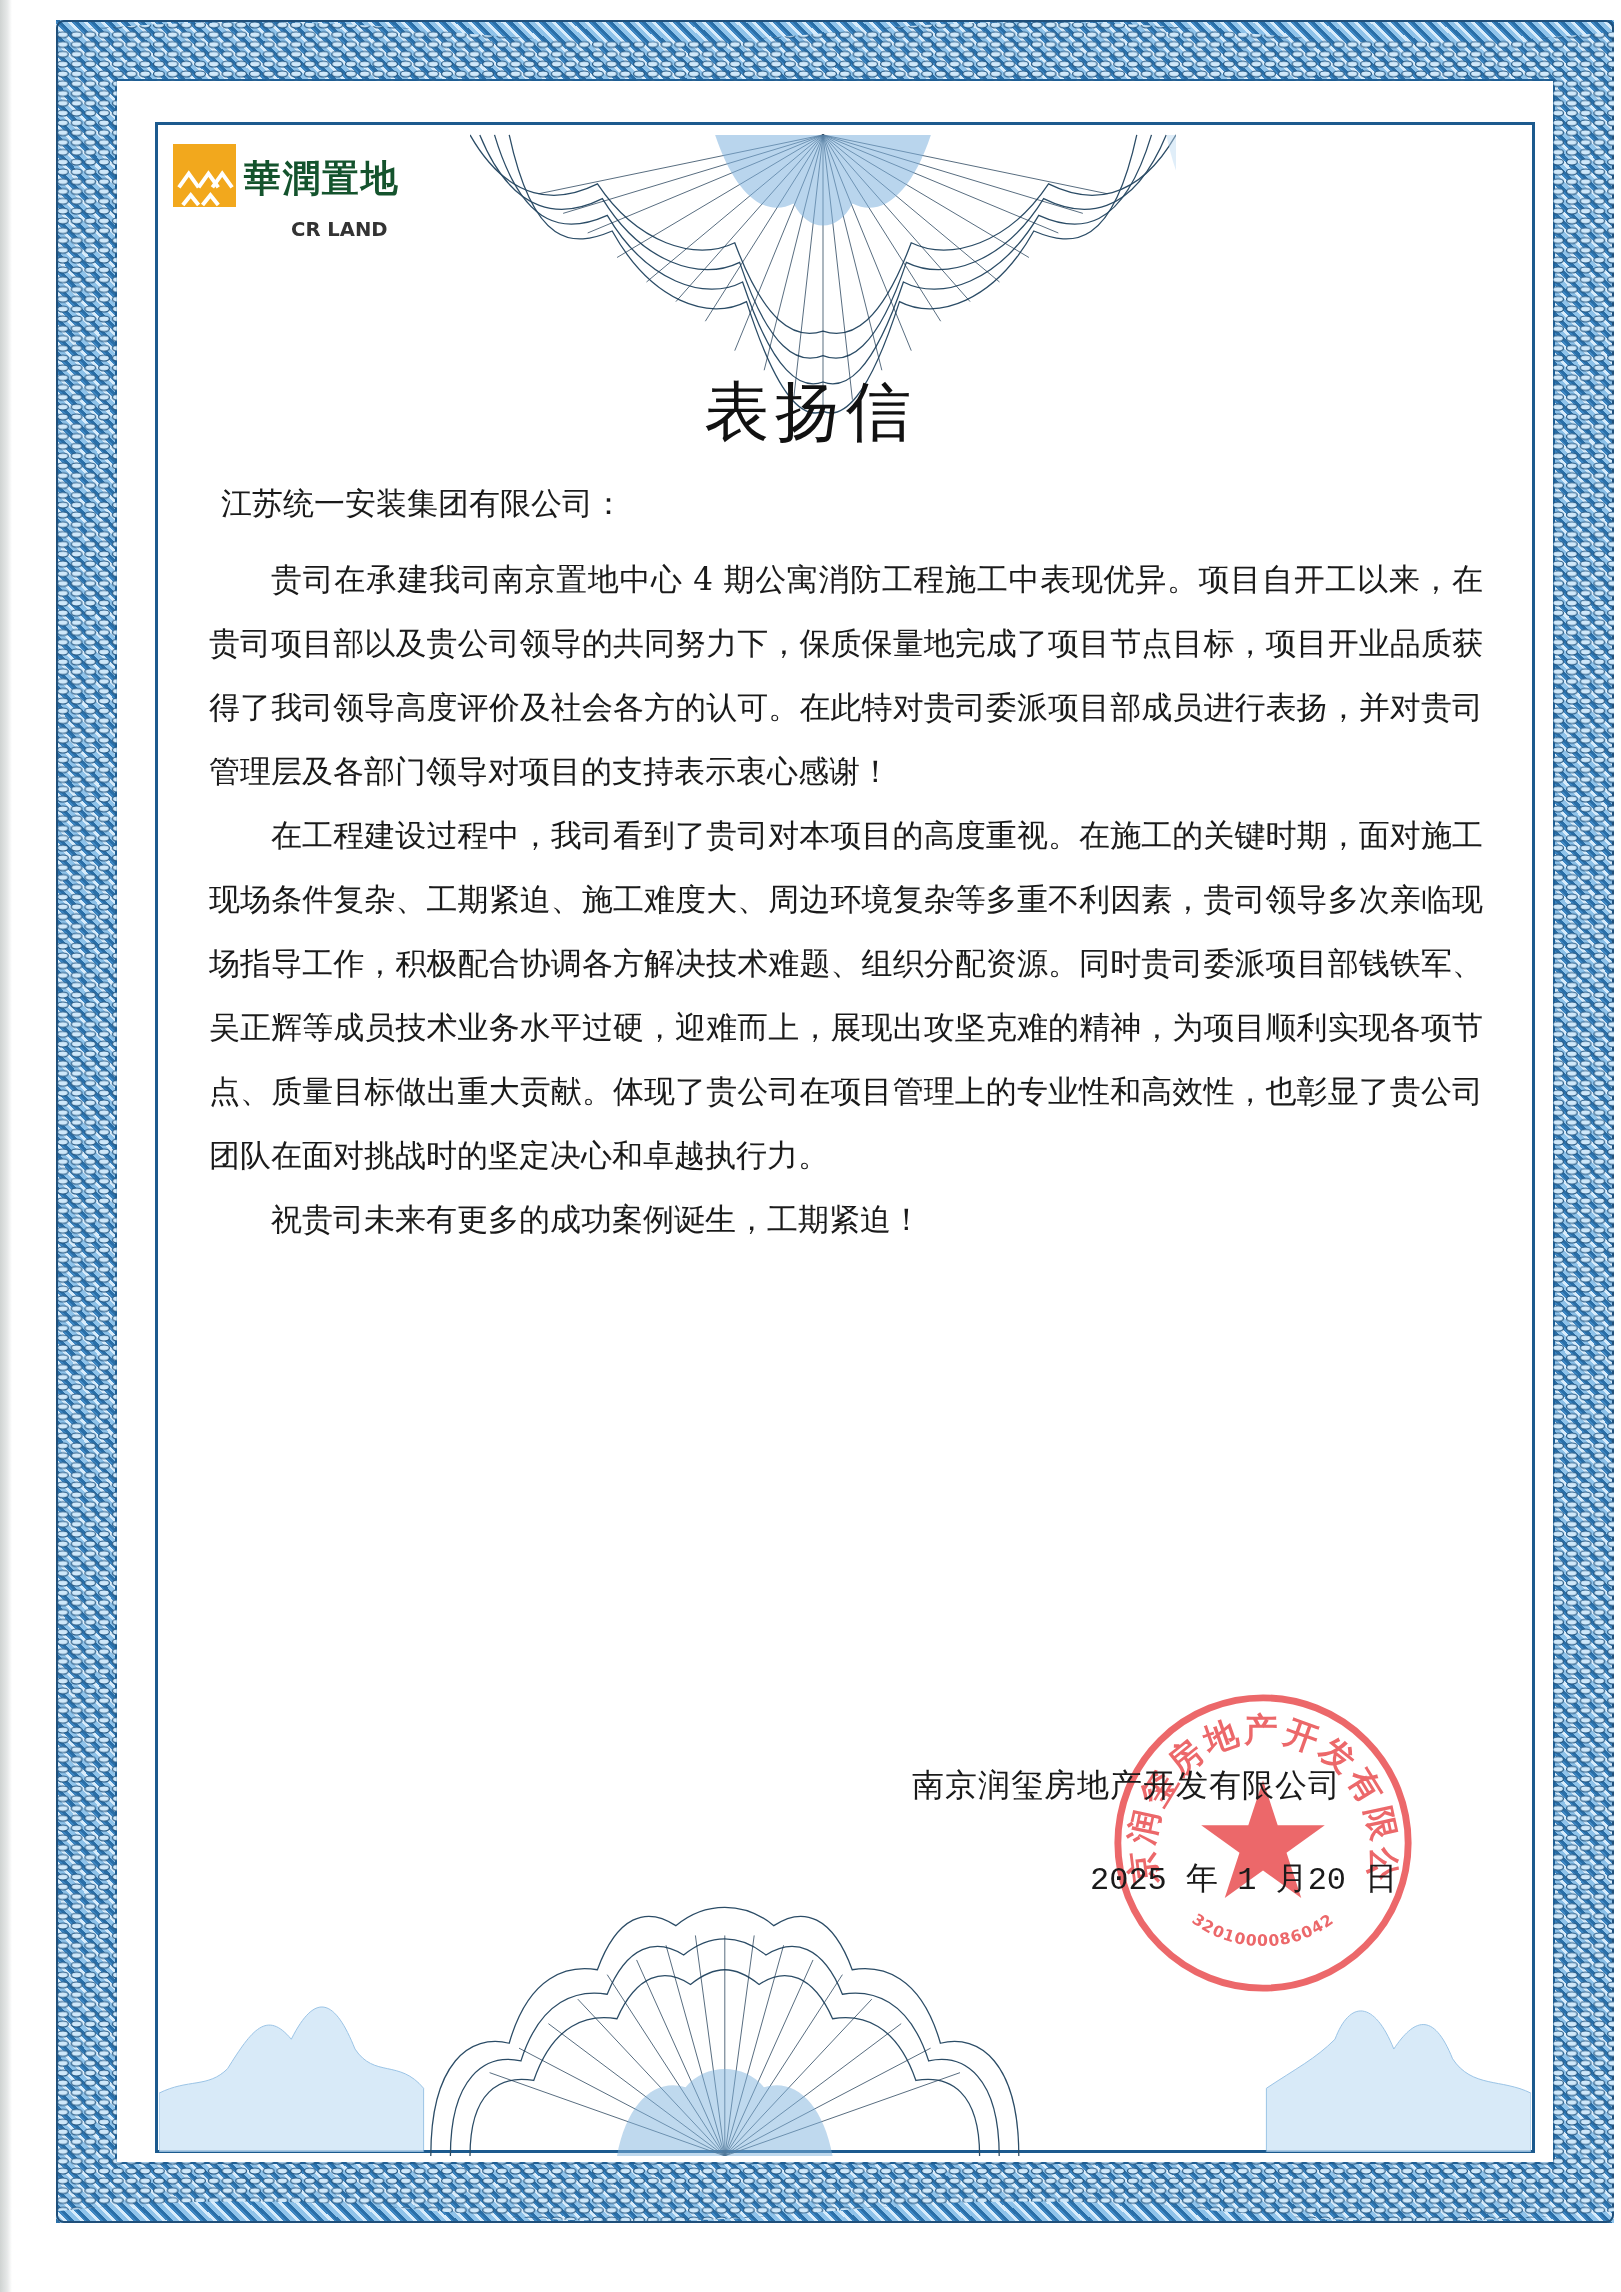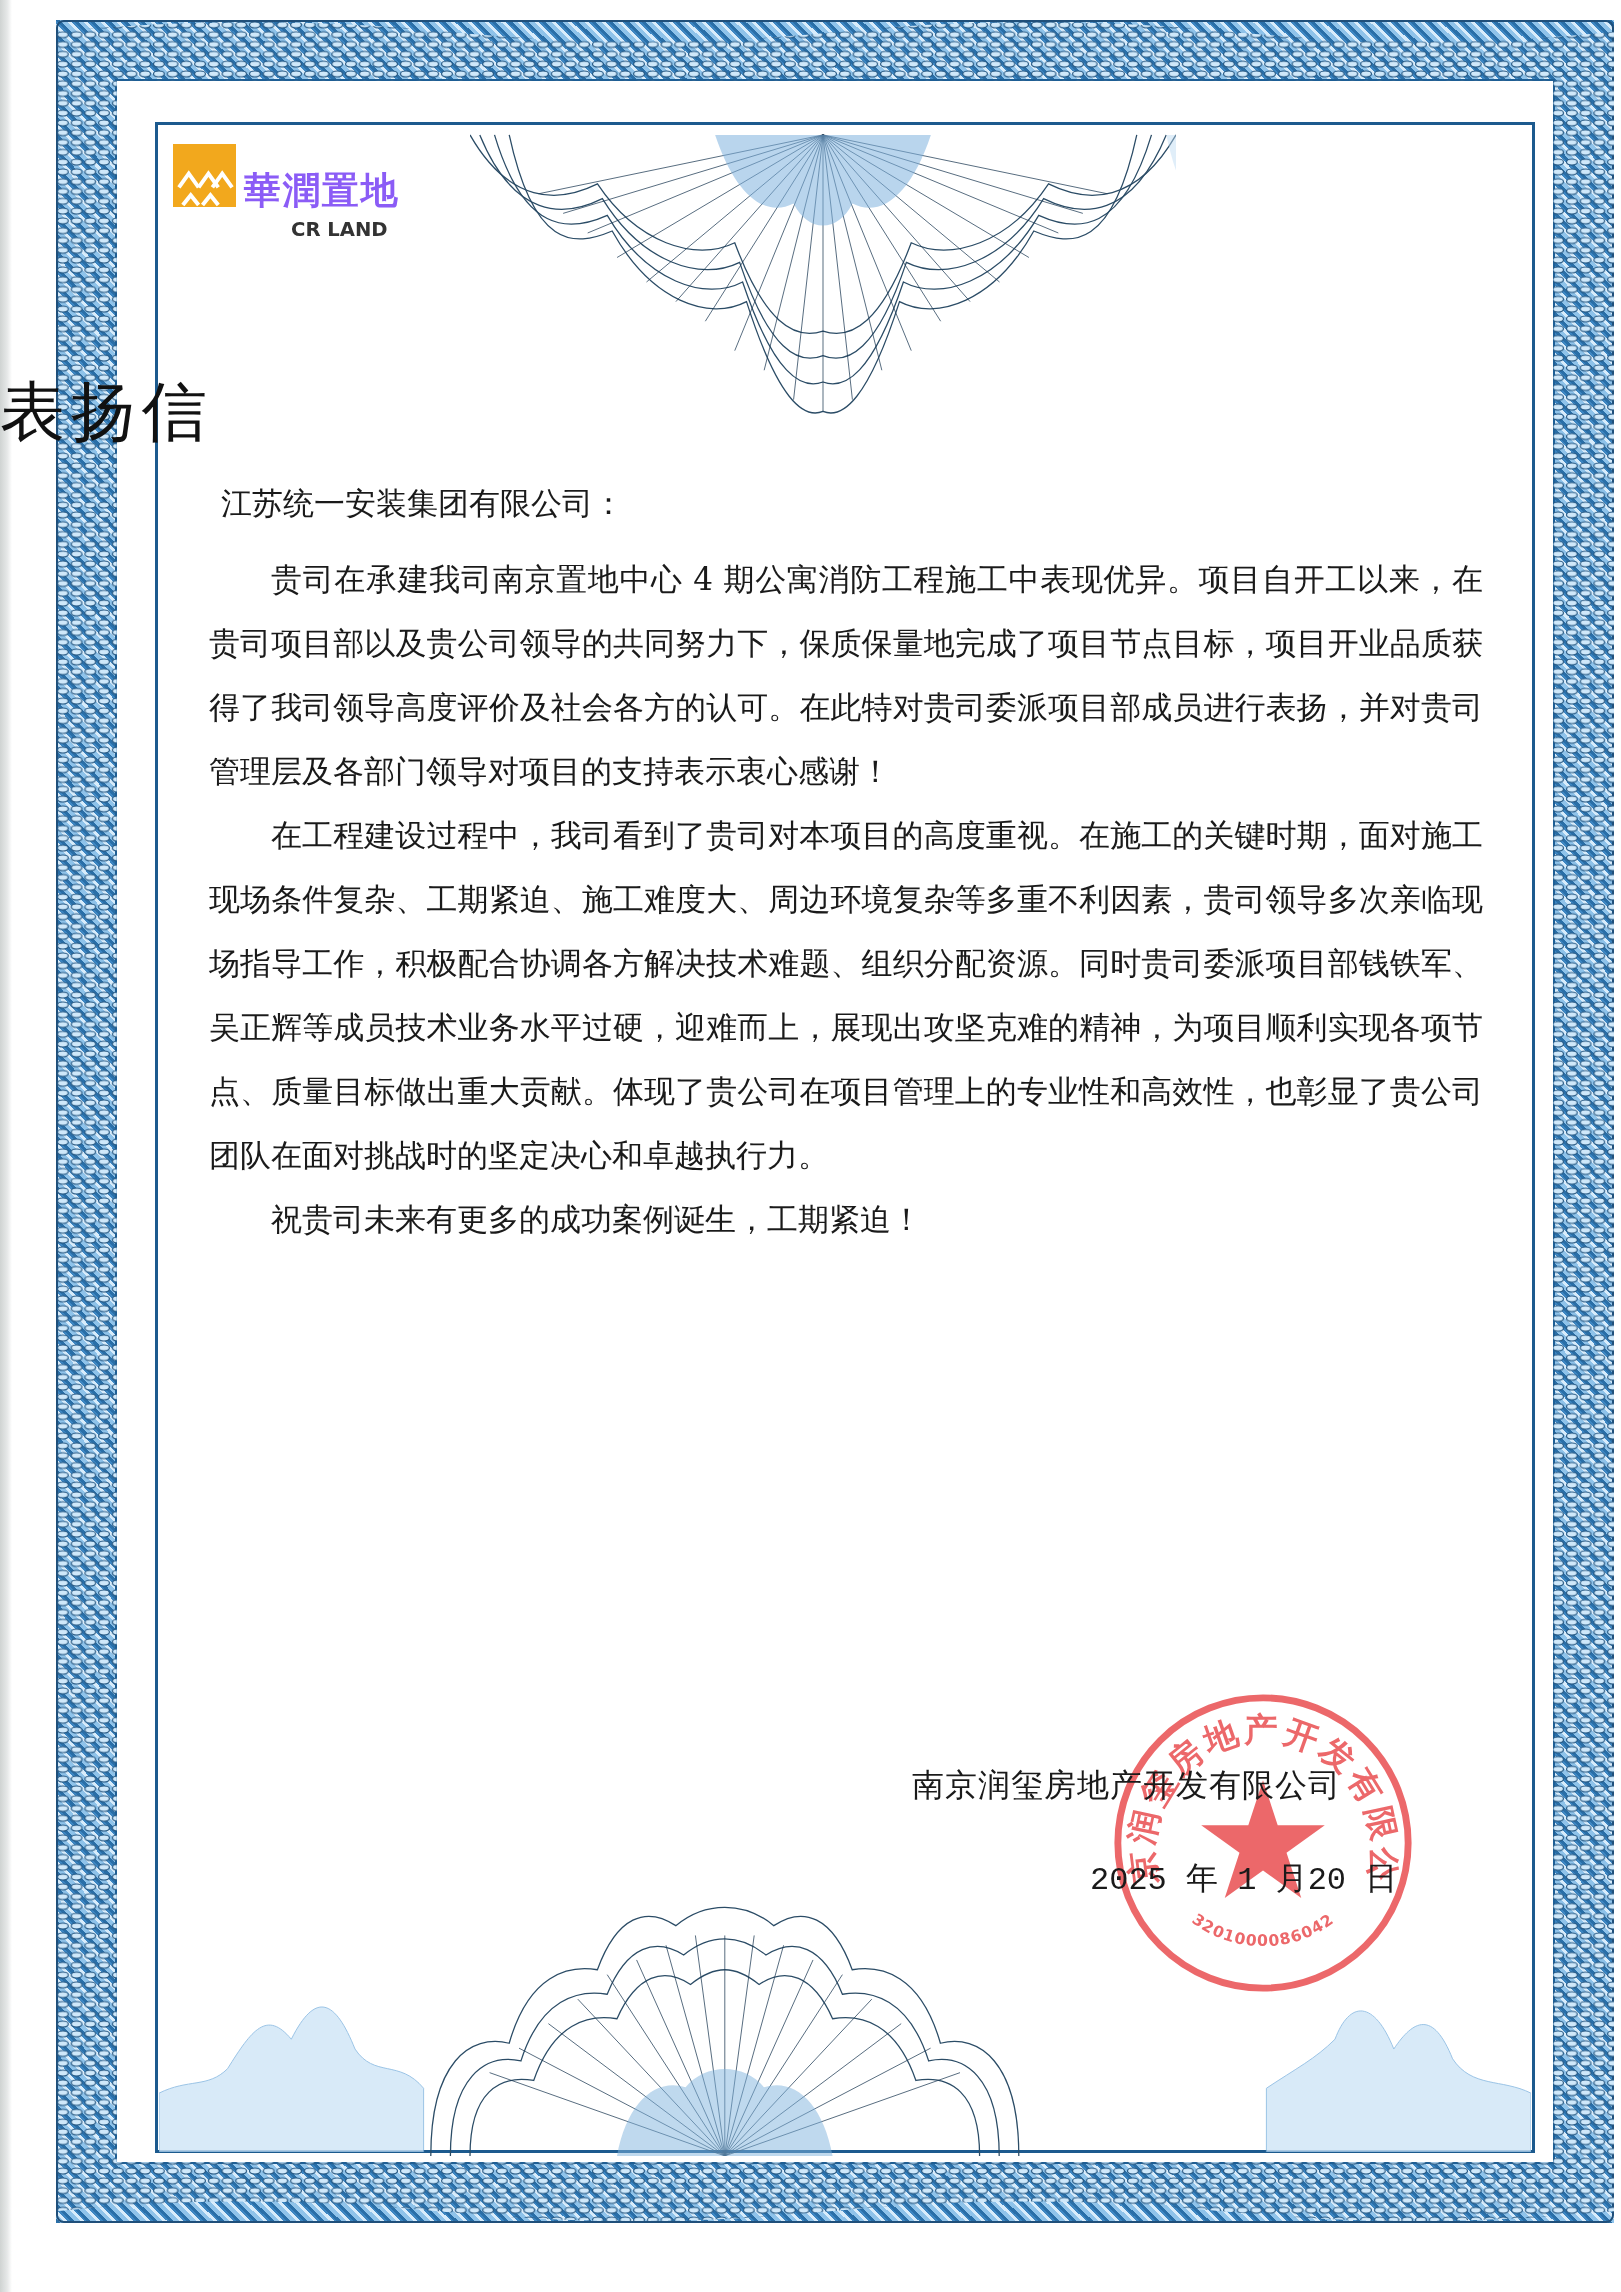--- a/index.html
+++ b/index.html
@@ -38,30 +38,30 @@
   }
   .rosette-top, .rosette-bottom, .waves-bottom { position: absolute; pointer-events: none; }
   .rosette-top { left: 470px; top: 125px; width: 706px; height: 314px; }
   .rosette-bottom { left: 372px; top: 1906px; width: 882px; height: 250px; }
   .waves-bottom { left: 159px; top: 2000px; width: 1372px; height: 152px; }
 
   .logo { position: absolute; left: 173px; top: 144px; display: flex; align-items: flex-start; }
   .logo-mark { width: 63px; height: 63px; background: #f2a81d; position: relative; }
   .logo-mark svg { position: absolute; left: 0; top: 0; }
   .logo-cn {
-    margin-left: 7.8px; margin-top: 22px;
-    font-family: "DejaVu Serif", serif; font-size: 37px; font-weight: bold; color: #8b5cf6; letter-spacing: 2px; text-align: center;
+    margin-left: 7.8px; margin-top: 10px;
+    font-family: "DejaVu Serif", serif; font-size: 37px; font-weight: bold; color: #14532d; letter-spacing: 2px; text-align: center;
   }
   .logo-en {
     position: absolute; left: 246px; top: 218px;
     font-family: "DejaVu Sans", "Liberation Sans", sans-serif; font-weight: bold; font-size: 19.6px; color: #333; margin-left: 45px;
   }
 
   .title {
-    position: absolute; left: 0; width: 1621px; top: 368px; text-align: left;
+    position: absolute; left: 0; width: 1621px; top: 368px; text-align: center;
     font-size: 65px; letter-spacing: 5.9px; color: #111;
   }
   .letter { position: absolute; left: 209px; top: 459px; width: 1274px; font-size: 31px; line-height: 64px; }
   .salutation { margin: 12px; }
   .para { margin: 0; text-indent: 2em; text-align: justify; text-justify: inter-character; }
   .para.p1 { margin-top: 9.8px; }
   .signature {
     position: absolute; left: 912px; top: 1764px; font-size: 32px; letter-spacing: 1px;
   }
   .date {

